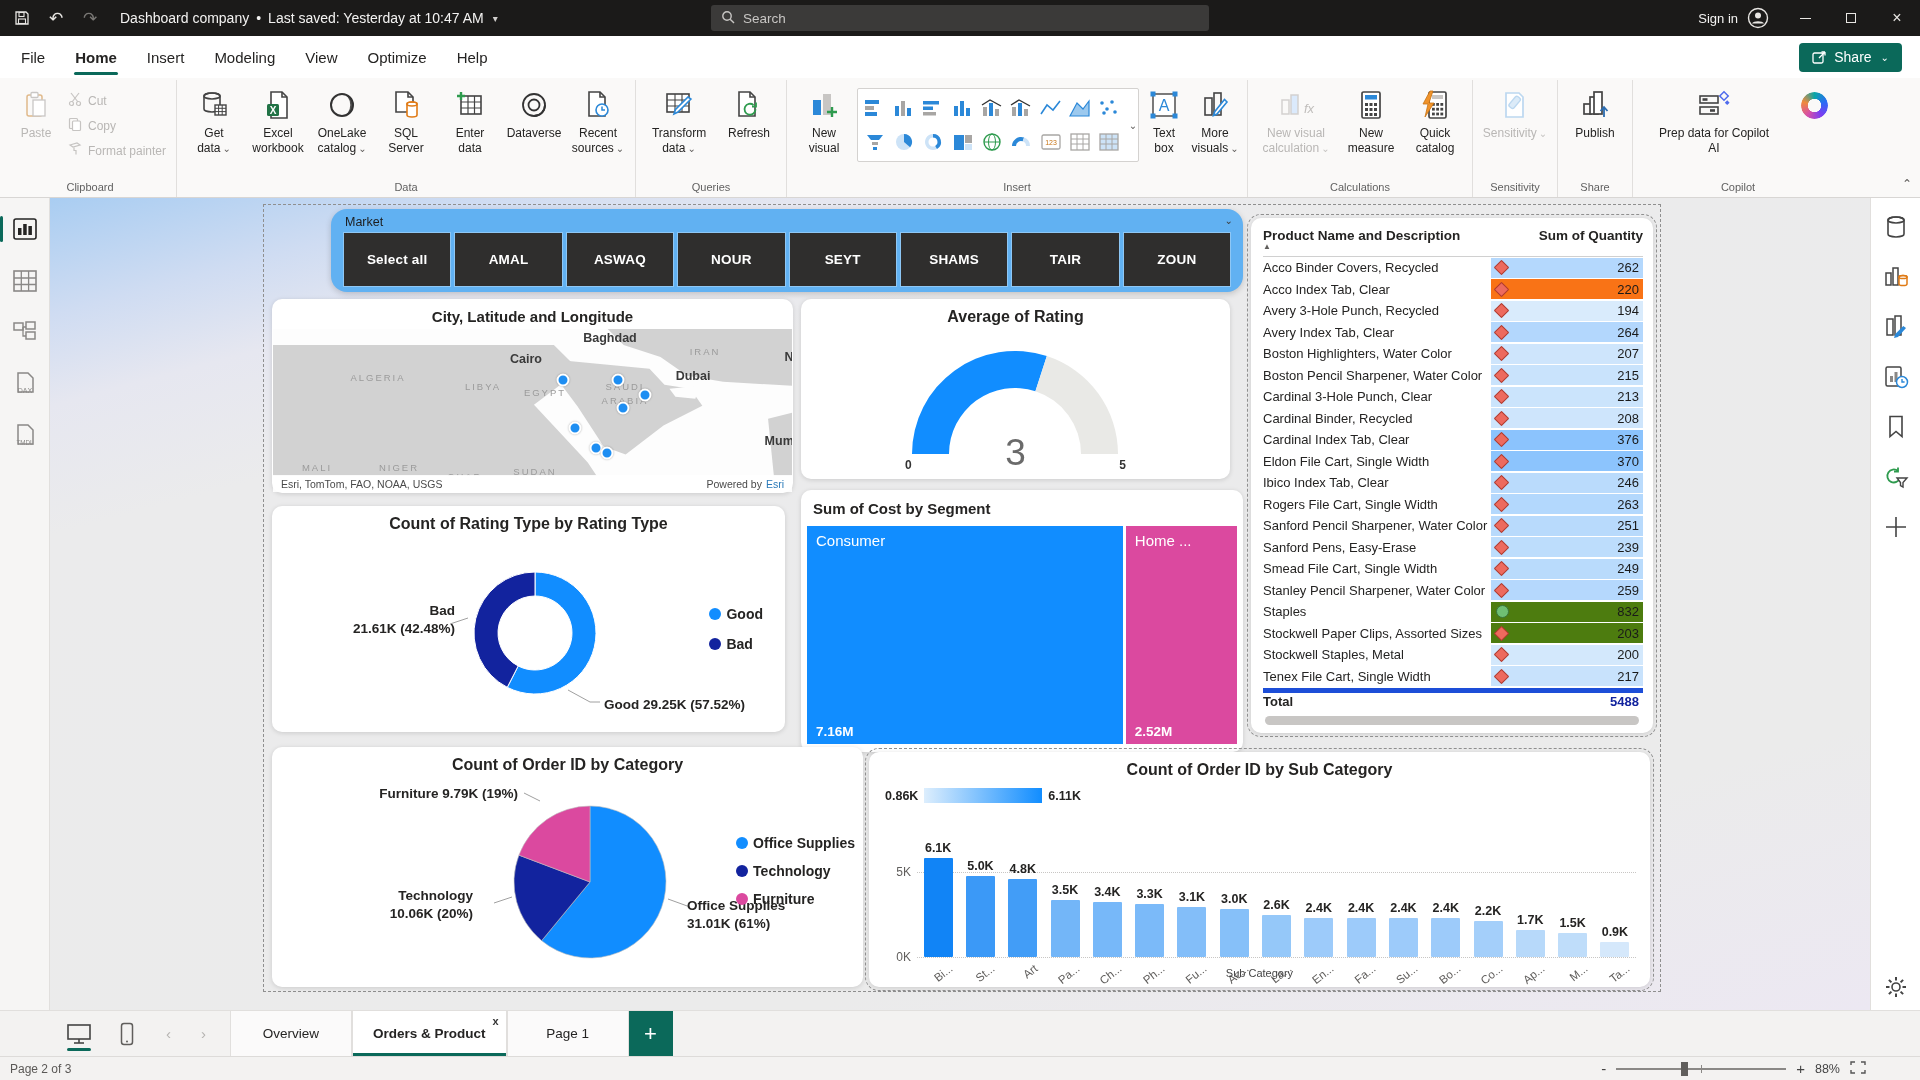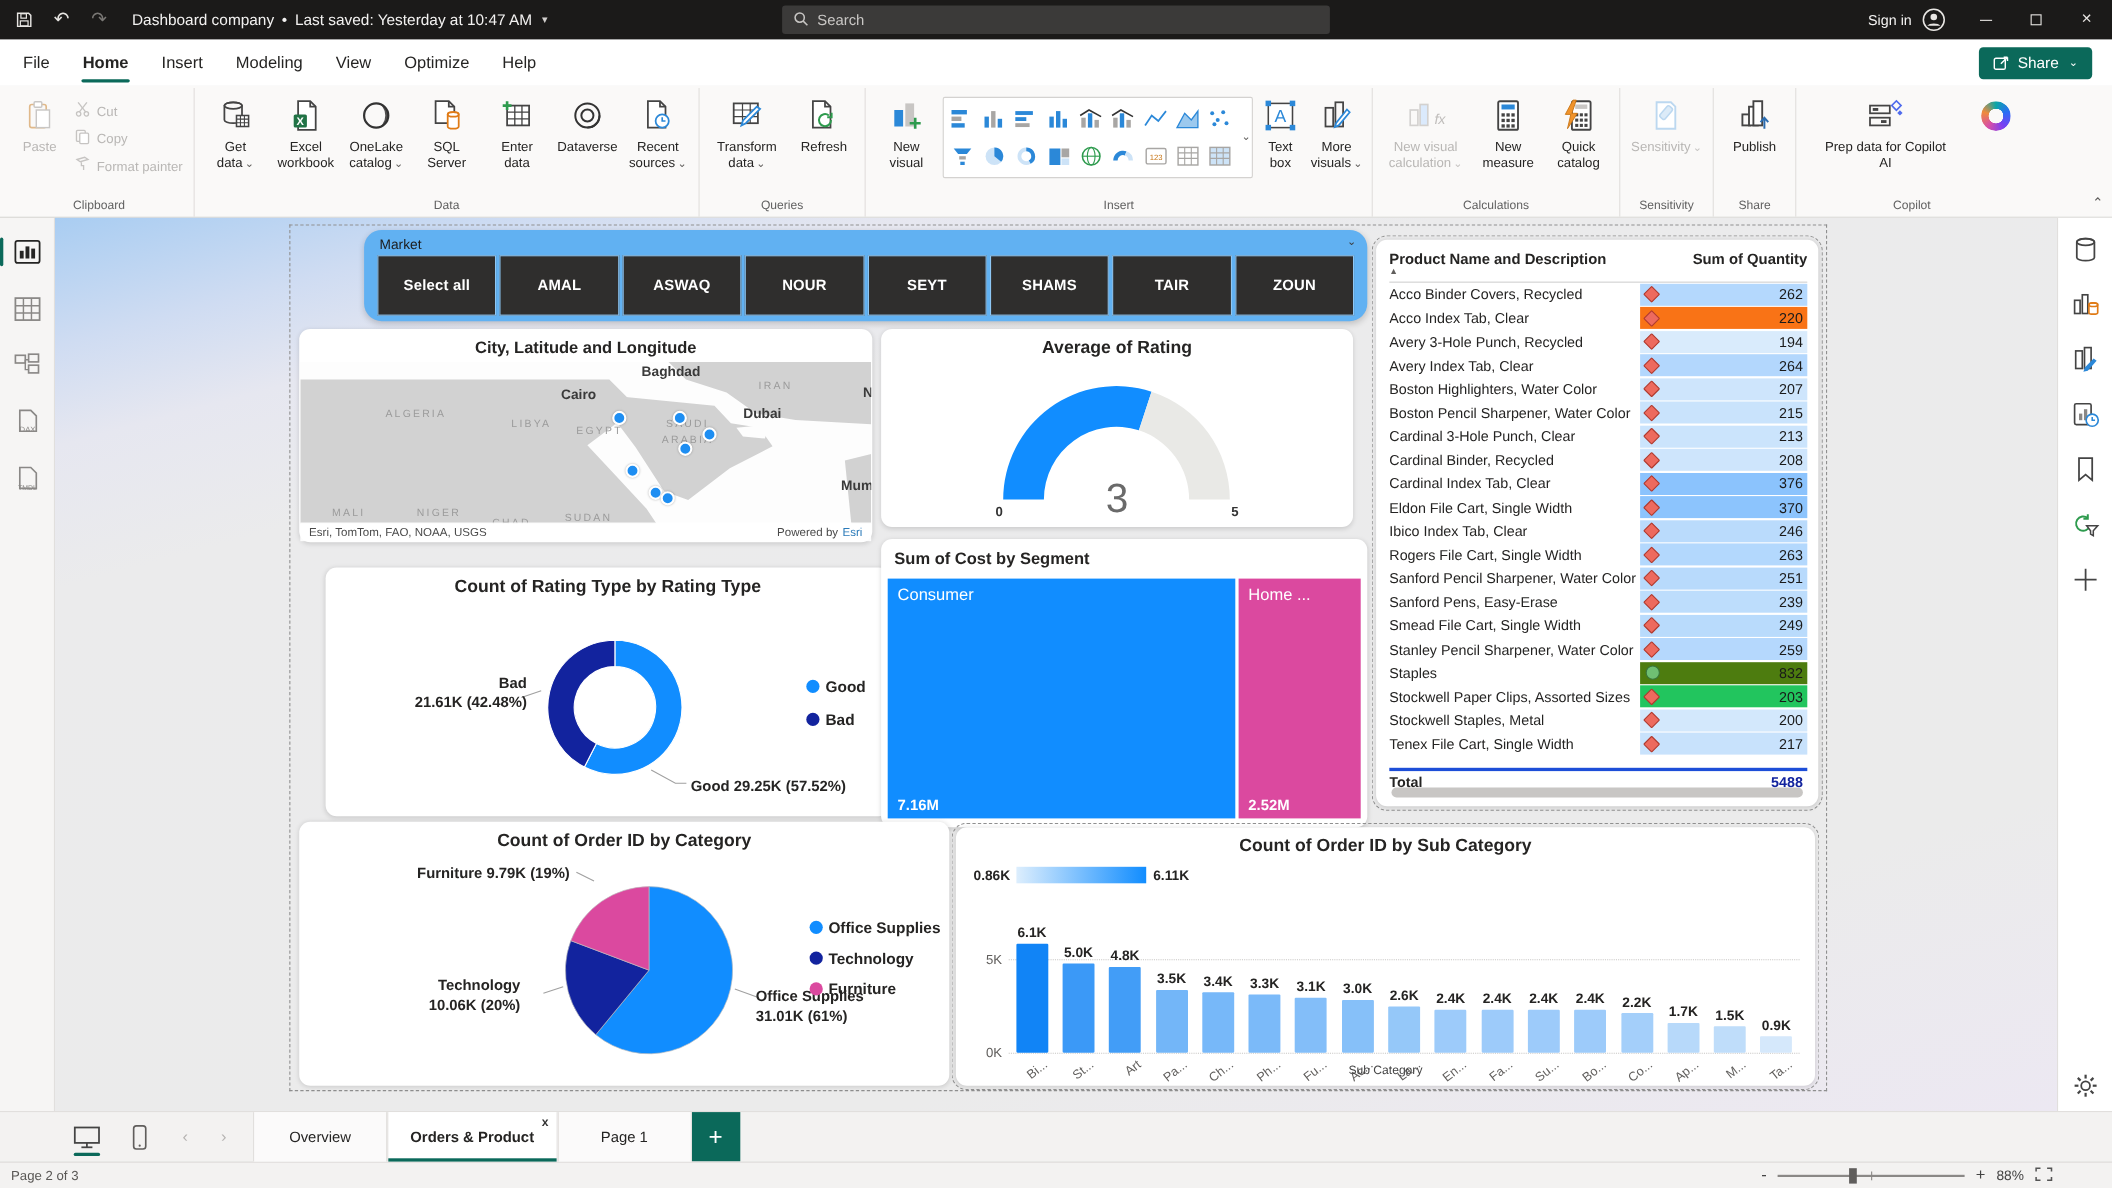--- a/index.html
+++ b/index.html
@@ -97,21 +97,21 @@
   .tbl-head { display:flex; font-weight:bold; font-size:13.5px; padding:4px 0 5px 0; border-bottom:1px solid #d0d0d0;}
   .tbl-head .c1 { flex:1;}
   .tbl-head .c2 { width:152px; text-align:right;}
   .sort-caret { font-size:8px; color:#605e5c; display:block; margin-top:-1px;}
   .trow { display:flex; align-items:center; height:21.5px; font-size:13px;}
   .tname { flex:1; white-space:nowrap; overflow:hidden; color:#252423;}
   .tval { width:152px; height:20px; display:flex; align-items:center; padding:0 4px 0 5px; }
   .tval .num { flex:1; text-align:right; font-size:13px; color:#1a1a1a;}
   .dmnd { width:11px; height:11px; background:#ed6a5e; border:1.5px solid #b03a2e; transform:rotate(45deg); border-radius:1px;}
   .circ { width:13px; height:13px; background:#6fbf73; border:1.5px solid #39753c; border-radius:50%;}
-  .trow.total { font-weight:bold; color:#12239E; border-top:3px solid #1d4ed8; margin-top:11px;justify-content:flex-end;}
+  .trow.total { font-weight:bold; color:#12239E; border-top:5px solid #1d4ed8; margin-top:1px;justify-content:flex-end;}
   .trow.total .num{ color:#12239E; font-weight:bold;}
   .tbl-scroll { position:absolute; left:14px; right:14px; bottom:8px; height:9px; background:#c8c6c4; border-radius:5px;}
 
   
   .callout { position:absolute; font-weight:bold; font-size:13.5px; color:#252423; white-space:pre-line; line-height:1.3;}
   .legend { position:absolute; display:flex; flex-direction:column; gap:14px;}
   .legend-item { display:flex; align-items:center; gap:5px; font-weight:bold; font-size:14px;}
   .legend-dot { width:12px; height:12px; border-radius:50%;}
 
   
@@ -897,21 +897,21 @@
             </div>
             <div class="trow">
               <span class="tname">Staples</span>
               <span class="tval" style="background: #4d7c0f; justify-content: space-between;">
                 <span class="circ"></span>
                 <span class="num">832</span>
               </span>
             </div>
             <div class="trow">
               <span class="tname">Stockwell Paper Clips, Assorted Sizes</span>
-              <span class="tval" style="background: #22c55e; gap: 16px;">
+              <span class="tval" style="background: #4d7c0f; gap: 16px;">
                 <span class="dmnd"></span>
                 <span class="num">203</span>
               </span>
             </div>
             <div class="trow">
               <span class="tname">Stockwell Staples, Metal</span>
               <span class="tval" style="background: rgb(211, 232, 252);">
                 <span class="dmnd"></span>
                 <span class="num">200</span>
               </span>
@@ -926,21 +926,21 @@
           </div>
         <div class="trow total">
           <span class="tname">Total</span>
           <span class="tval" style="background:none">
               <span class="num">5488</span>
             </span>
         </div>
         <div class="tbl-scroll"></div>
       </div>
 
-      <div class="card" style="left:222px;top:318px;width:513px;height:226px;margin-left:24px;">
+      <div class="card" style="left:222px;top:308px;width:513px;height:226px;">
         <div class="vtitle">Count of Rating Type by Rating Type</div>
         <svg id="donut-svg" width="521" height="190" viewBox="0 0 521 190" style="position:absolute;top:34px;left:0">
             <path d="M263,32 A61,61 0 1 1 235.2696561142899,147.33256875926503 L246.1799553480119,125.95582039496402 A37,37 0 1 0 263,56 Z" fill="#118DFF" stroke="#fff" stroke-width="1"></path>
             <path d="M235.2696561142899,147.33256875926503 A61,61 0 0 1 263,32 L263,56 A37,37 0 0 0 246.1799553480119,125.95582039496402 Z" fill="#12239E" stroke="#fff" stroke-width="1"></path>
             <polyline points="196,78 178,84" fill="none" stroke="#a0a0a0" stroke-width="1"></polyline>
             <polyline points="296,150 318,162 328,162" fill="none" stroke="#a0a0a0" stroke-width="1"></polyline>
           </svg>
         <div class="callout" style="right:330px;top:96px;text-align:right;">Bad
 21.61K (42.48%)</div>
         <div class="callout" style="left:332px;top:190px;">Good 29.25K (57.52%)</div>

